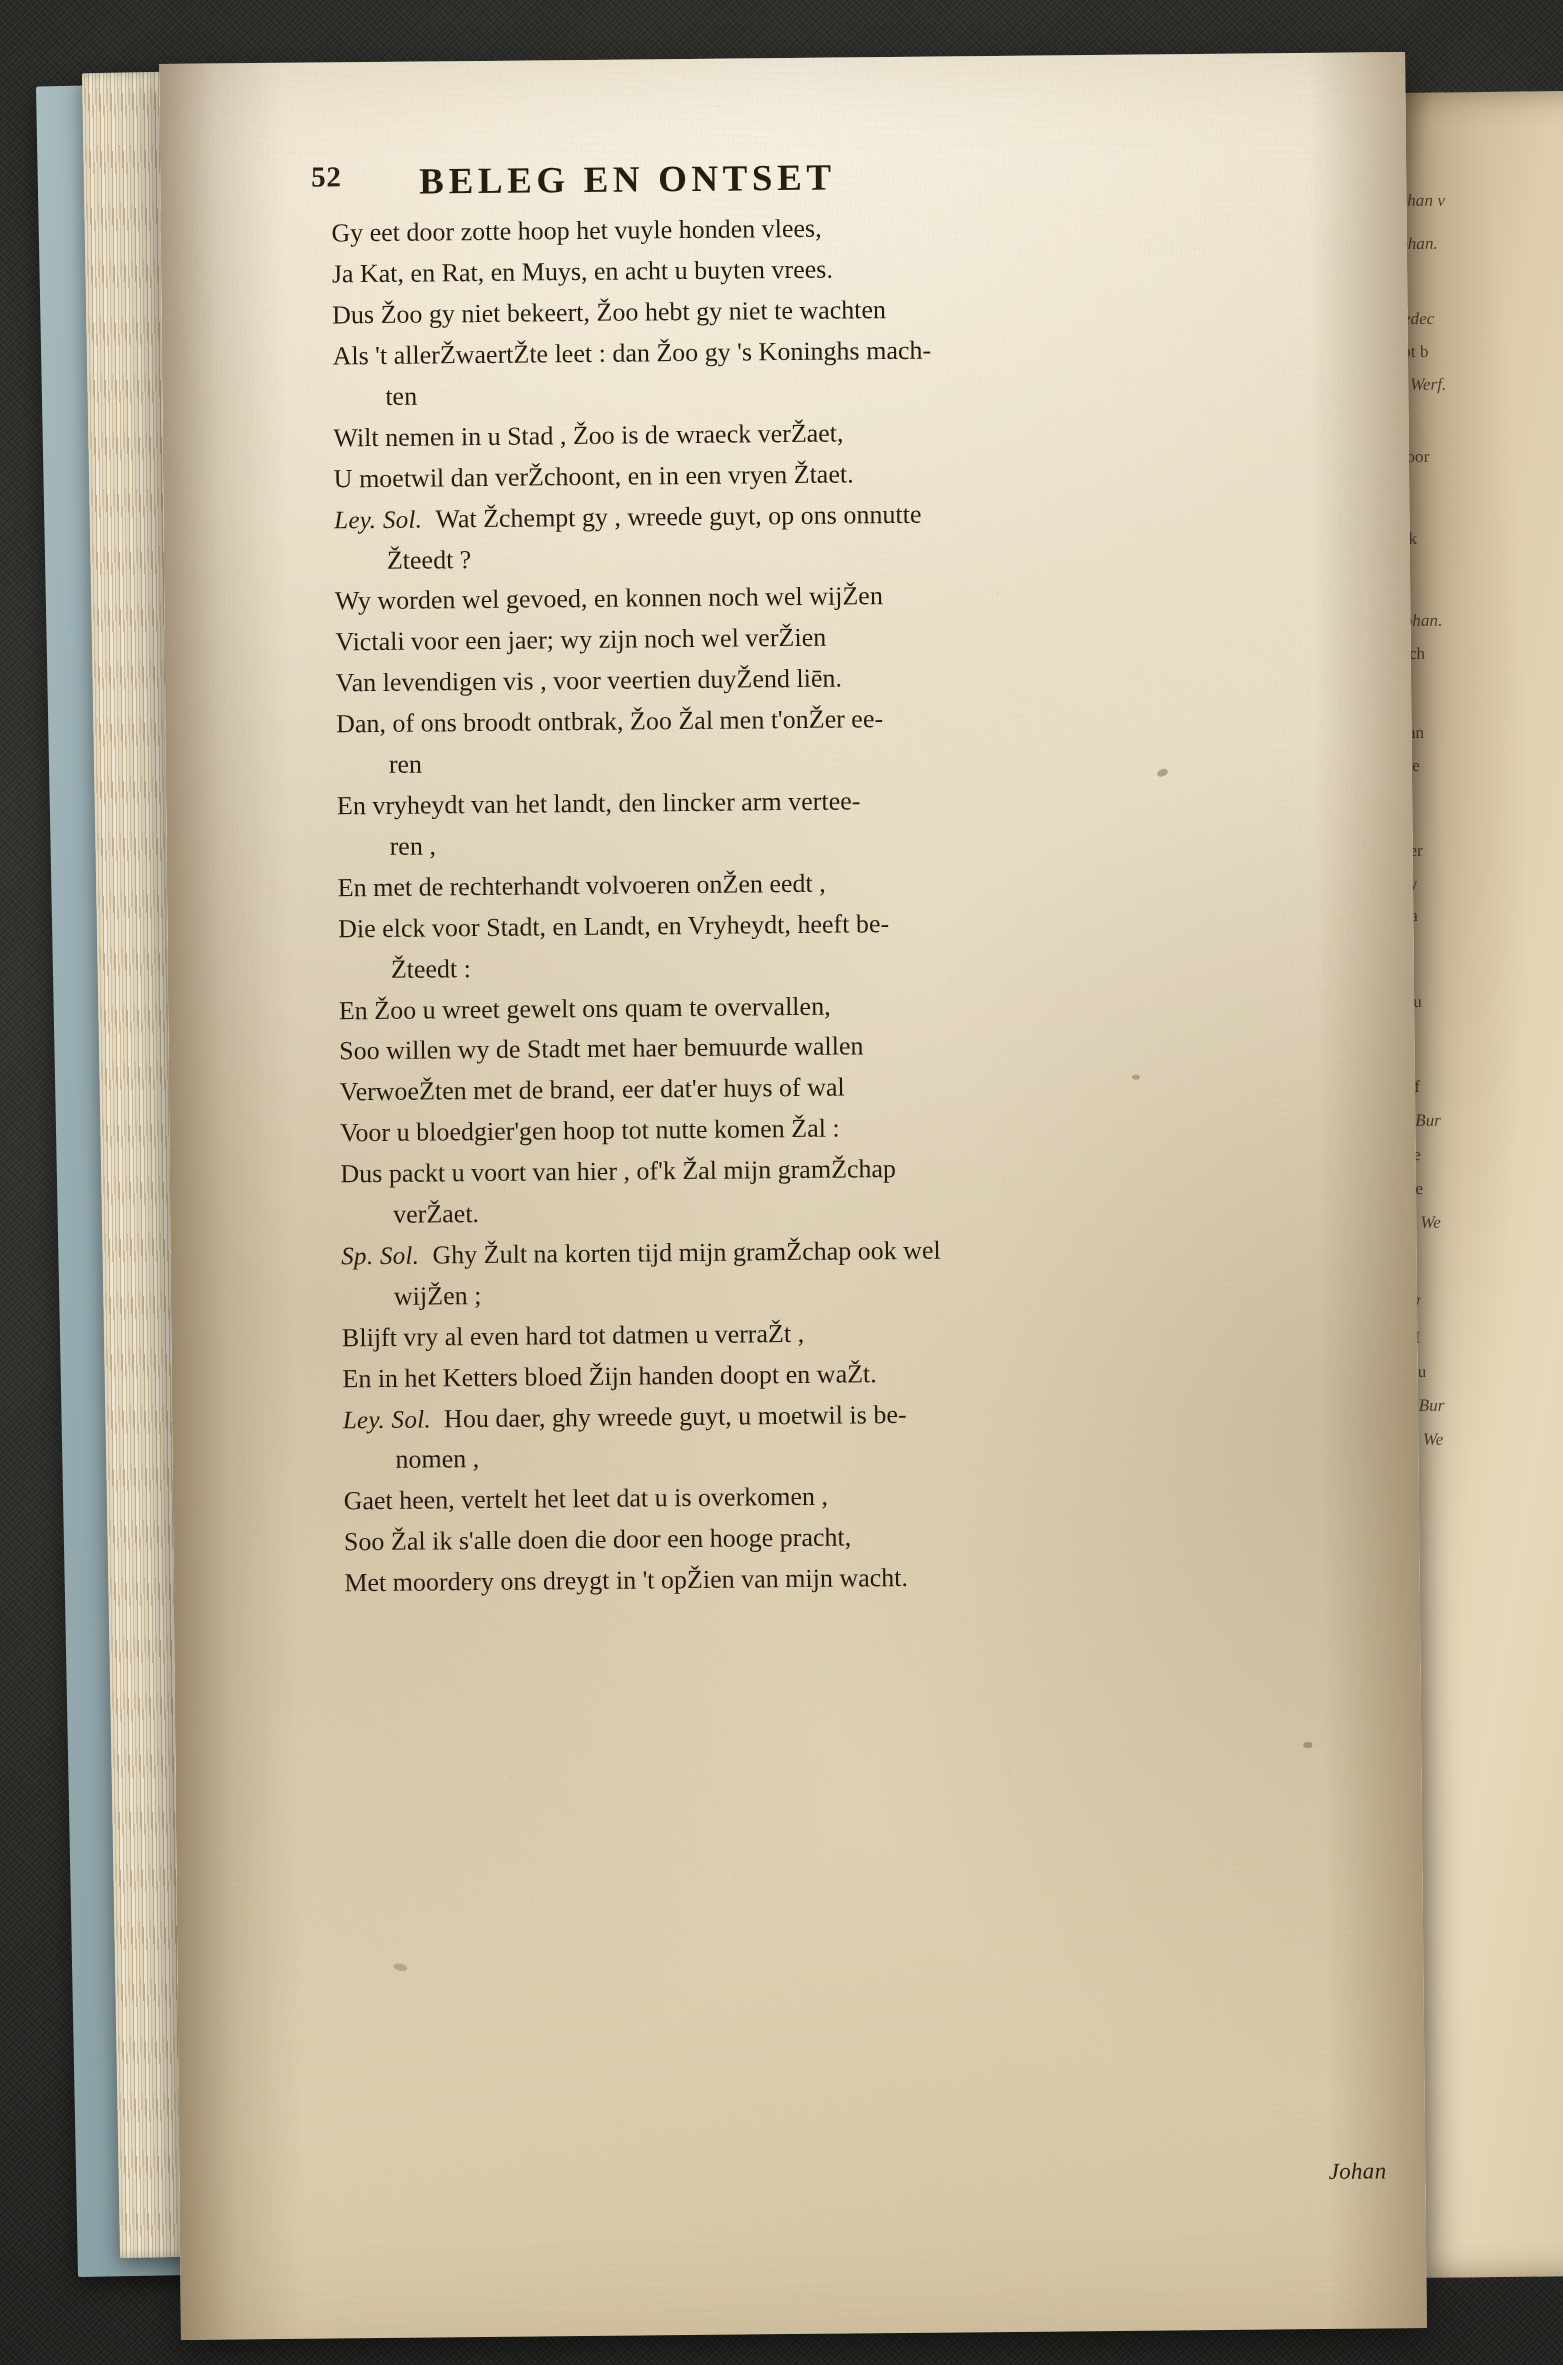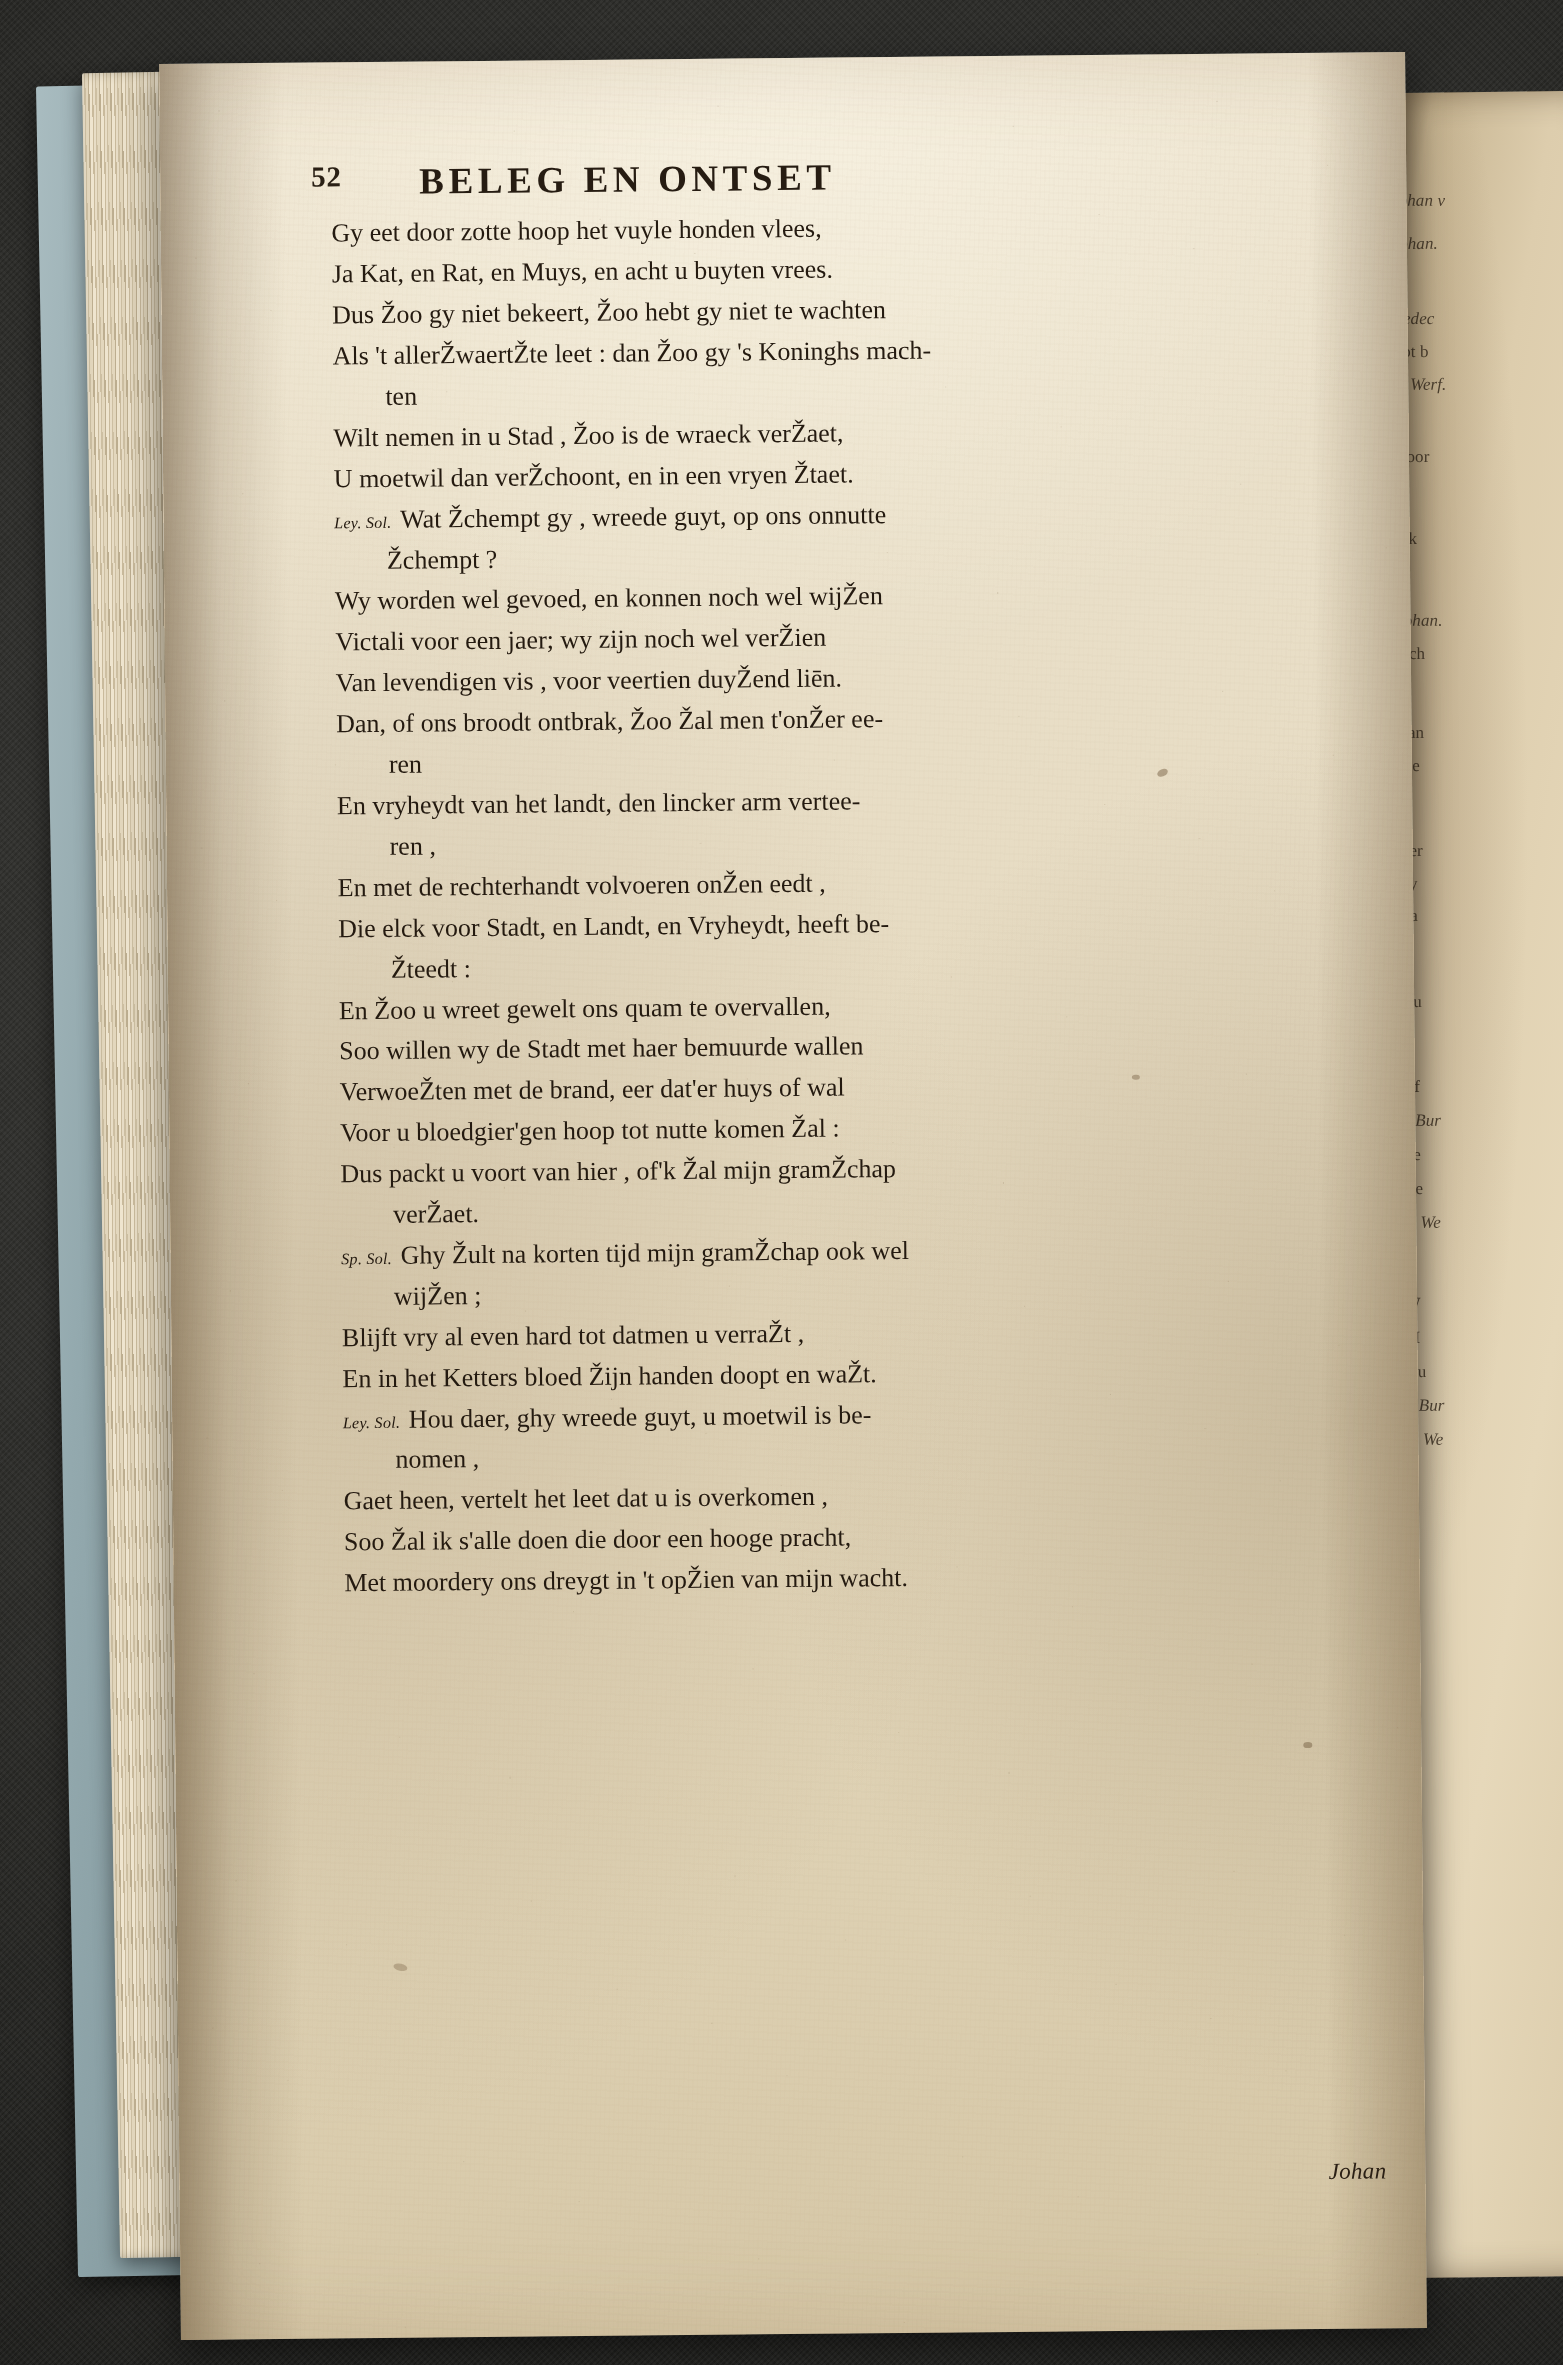--- a/index.html
+++ b/index.html
@@ -93,21 +93,21 @@
   .hdr{position:relative;height:59px;}
   .folio{position:absolute;left:0;top:0;font-size:29px;font-weight:600;
     letter-spacing:0.7px;color:#2a2015;}
   .runhead{position:absolute;left:108px;top:0;font-size:37px;font-weight:700;
     letter-spacing:4.6px;color:#261c12;white-space:nowrap;}
 
   .lines{position:relative;margin-top:1.3px;}
 
   .vl{position:relative;font-size:26px;line-height:1.02;color:#241a10;
     white-space:nowrap;margin-bottom:14.4px;text-indent:0;}
-  .vl .sp{font-style:italic;font-size:16px;letter-spacing:0.3px;}
+  .vl .sp{font-style:italic;font-size:25px;letter-spacing:0.3px;}
   .turn{padding-left:72px;}
   .ind{padding-left:19.7px;}
 
   .catchword{position:absolute;right:39px;bottom:144px;
     font-style:italic;font-size:23px;color:#2b2015;letter-spacing:0.3px;}
 
   .blot{position:absolute;border-radius:50%;pointer-events:none;}
 </style>
 </head>
 <body>
@@ -170,21 +170,21 @@
 
       <div class="lines" id="verse-host">
           <div class="vl ind"><span>Gy eet door zotte hoop het vuyle honden vlees,</span></div>
           <div class="vl ind"><span>Ja Kat, en Rat, en Muys, en acht u buyten vrees.</span></div>
           <div class="vl ind"><span>Dus Žoo gy niet bekeert, Žoo hebt gy niet te wachten</span></div>
           <div class="vl ind"><span>Als 't allerŽwaertŽte leet : dan Žoo gy 's Koninghs mach-</span></div>
           <div class="vl turn"><span>ten</span></div>
           <div class="vl ind"><span>Wilt nemen in u Stad , Žoo is de wraeck verŽaet,</span></div>
           <div class="vl ind"><span>U moetwil dan verŽchoont, en in een vryen Žtaet.</span></div>
           <div class="vl ind"><span class="sp">Ley. Sol.&nbsp; </span><span>Wat Žchempt gy , wreede guyt, op ons onnutte</span></div>
-          <div class="vl turn"><span>Žchempt ?</span></div>
+          <div class="vl turn"><span>Žteedt ?</span></div>
           <div class="vl ind"><span>Wy worden wel gevoed, en konnen noch wel wijŽen</span></div>
           <div class="vl ind"><span>Victali voor een jaer; wy zijn noch wel verŽien</span></div>
           <div class="vl ind"><span>Van levendigen vis , voor veertien duyŽend liēn.</span></div>
           <div class="vl ind"><span>Dan, of ons broodt ontbrak, Žoo Žal men t'onŽer ee-</span></div>
           <div class="vl turn"><span>ren</span></div>
           <div class="vl ind"><span>En vryheydt van het landt, den lincker arm vertee-</span></div>
           <div class="vl turn"><span>ren ,</span></div>
           <div class="vl ind"><span>En met de rechterhandt volvoeren onŽen eedt ,</span></div>
           <div class="vl ind"><span>Die elck voor Stadt, en Landt, en Vryheydt, heeft be-</span></div>
           <div class="vl turn"><span>Žteedt :</span></div>

